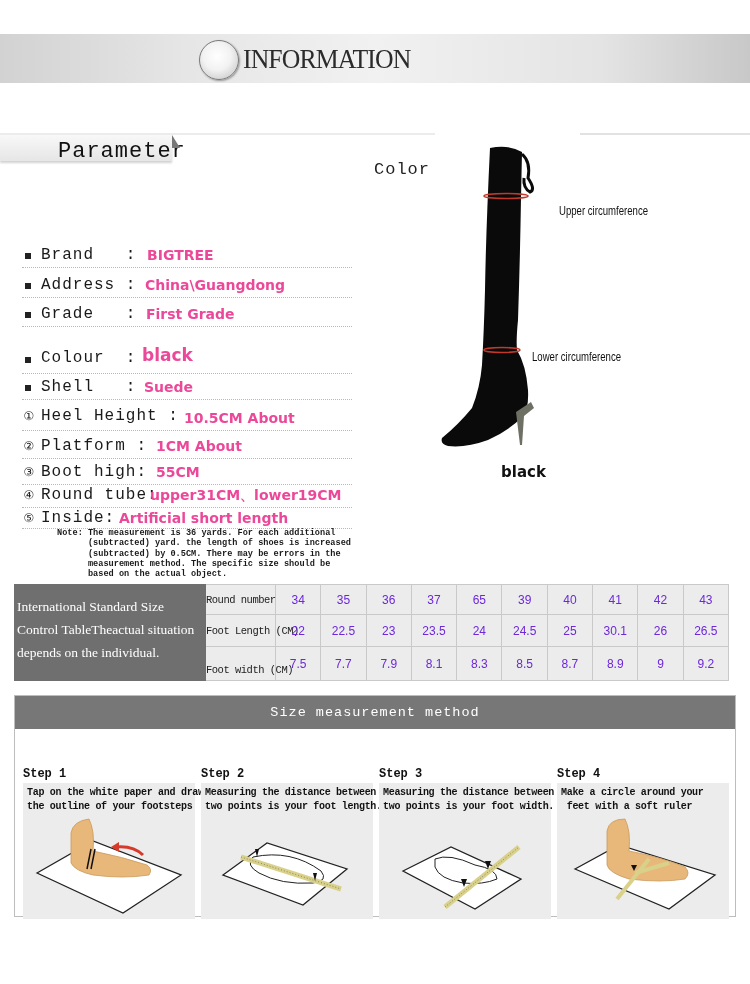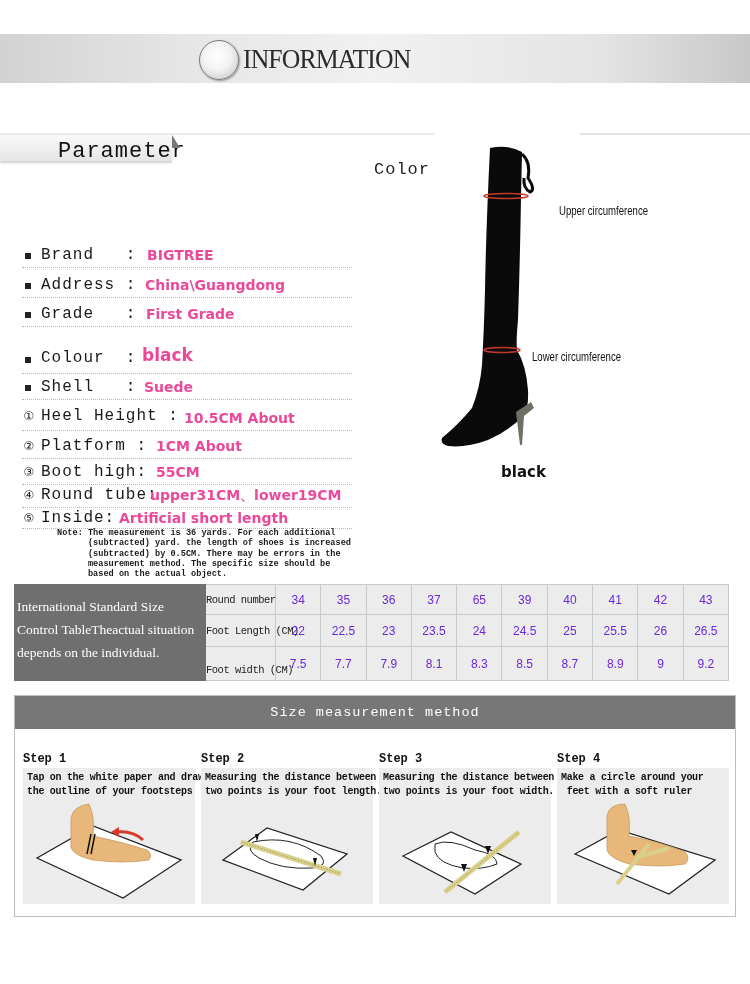--- a/index.html
+++ b/index.html
@@ -58,21 +58,21 @@
                    font-family: "Liberation Sans", sans-serif; font-size: 12px; color: #6d28d9; transform-origin: center; }
   .size-table td.intro { background: #6f6f6f; color: #fff; text-align: left; vertical-align: top; padding: 10px 0 0 2px;
                          font-family: "Liberation Serif", serif; font-size: 13.5px; line-height: 23px; border-color: #6f6f6f; }
   .size-table td.rowhead { font-family: "Liberation Mono", monospace; font-size: 10.5px; color: #222; white-space: nowrap; letter-spacing: -0.5px; }
   .size-table td.rowhead.bottom { vertical-align: bottom; padding-bottom: 4px; }
 
   
   .measure { position: absolute; left: 14px; top: 695px; width: 722px; height: 222px; border: 1px solid #bdbdbd; }
   .measure-head { position: absolute; left: 0; top: 0; width: 720px; height: 33px; background: #777777; color: #fff; text-align: center; font-size: 13.5px; line-height: 33px; letter-spacing: 1px; }
   .step { position: absolute; top: 56px; width: 172px; }
-  .step-title { font-size: 12px; font-weight: bold; color: #111; height: 14px; }
+  .step-title { font-size: 12px; font-weight: bold; color: #111; height: 14px; margin-top: 15px; }
   .step-card { position: relative; margin-top: 2px; width: 172px; height: 136px; background: #ececec; }
   .step-text { position: absolute; left: 4px; top: 3px; right: 2px; font-size: 10px; line-height: 14px; font-weight: bold; color: #111; white-space: pre; letter-spacing: -0.3px; }
   .step-art { position: absolute; left: 0; top: 30px; width: 172px; height: 106px; }
 </style>
 </head>
 <body>
 
 <div class="banner">
   <div class="banner-circle"></div>
   <div class="banner-title">INFORMATION</div>
@@ -197,21 +197,21 @@
   </tr>
   <tr style="height:32px">
     <td class="rowhead">Foot Length (CM)</td>
     <td>22</td>
     <td>22.5</td>
     <td>23</td>
     <td>23.5</td>
     <td>24</td>
     <td>24.5</td>
     <td>25</td>
-    <td>25.5</td>
+    <td>30.1</td>
     <td>26</td>
     <td>26.5</td>
   </tr>
   <tr style="height:34px">
     <td class="rowhead bottom">Foot width (CM)</td>
     <td>7.5</td>
     <td>7.7</td>
     <td>7.9</td>
     <td>8.1</td>
     <td>8.3</td>

